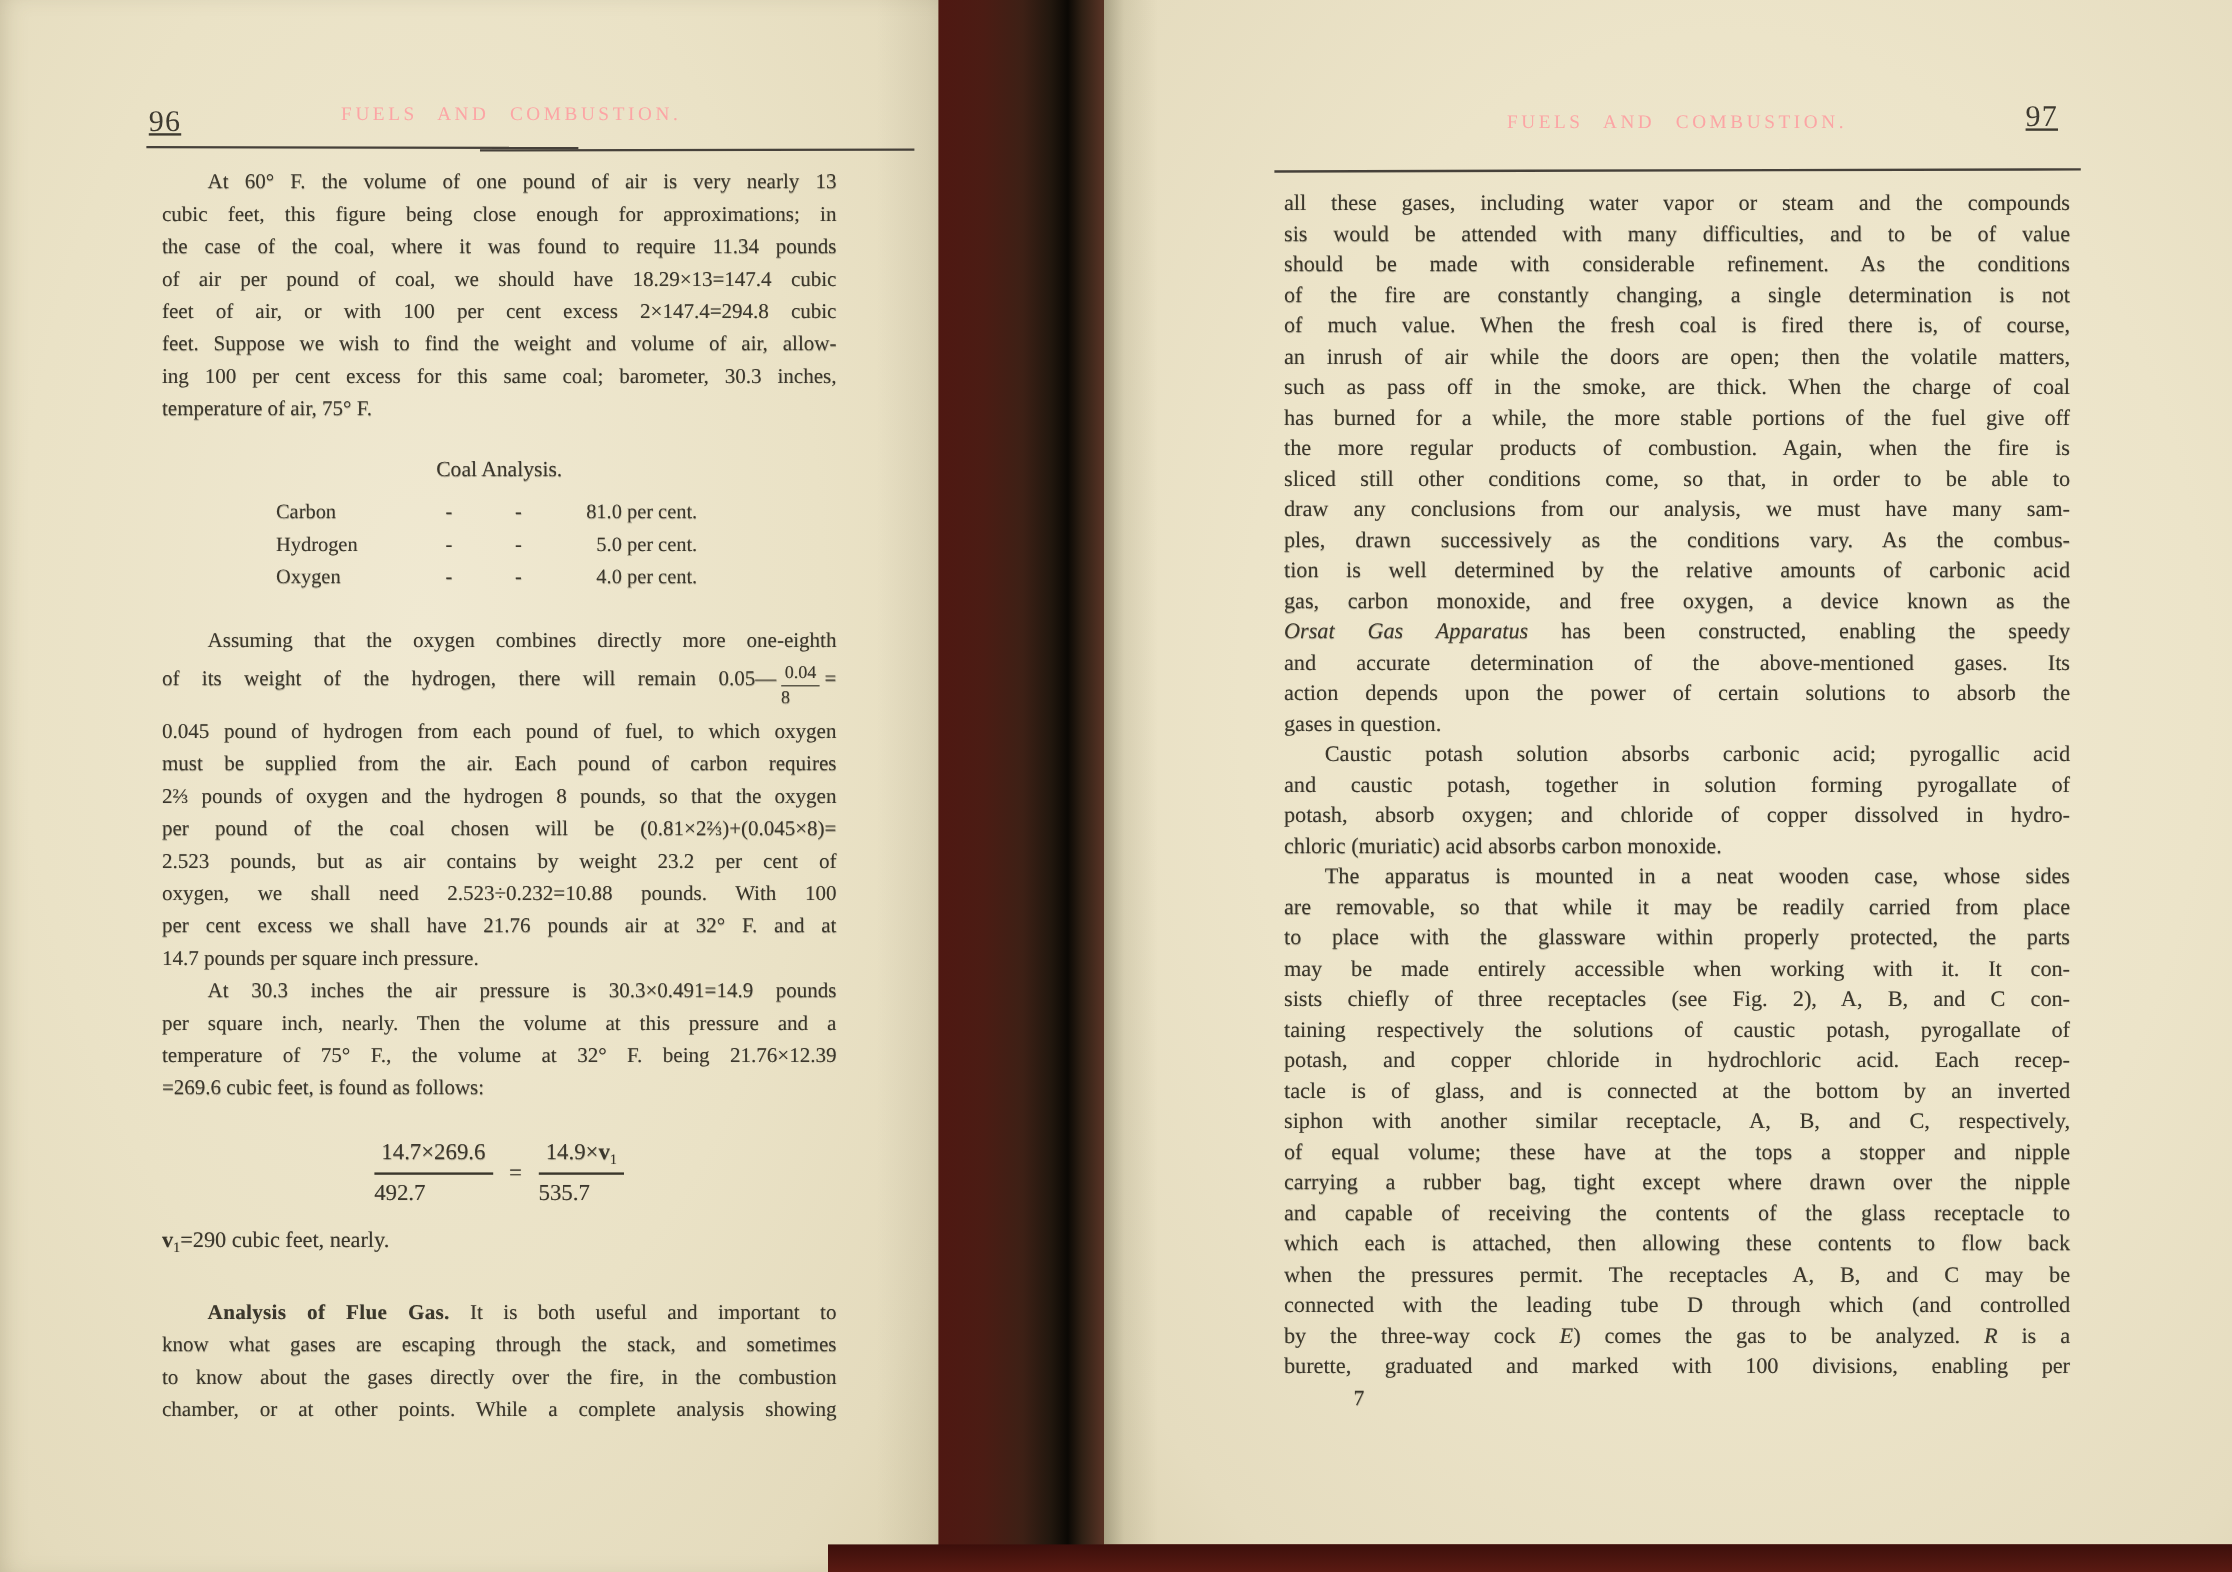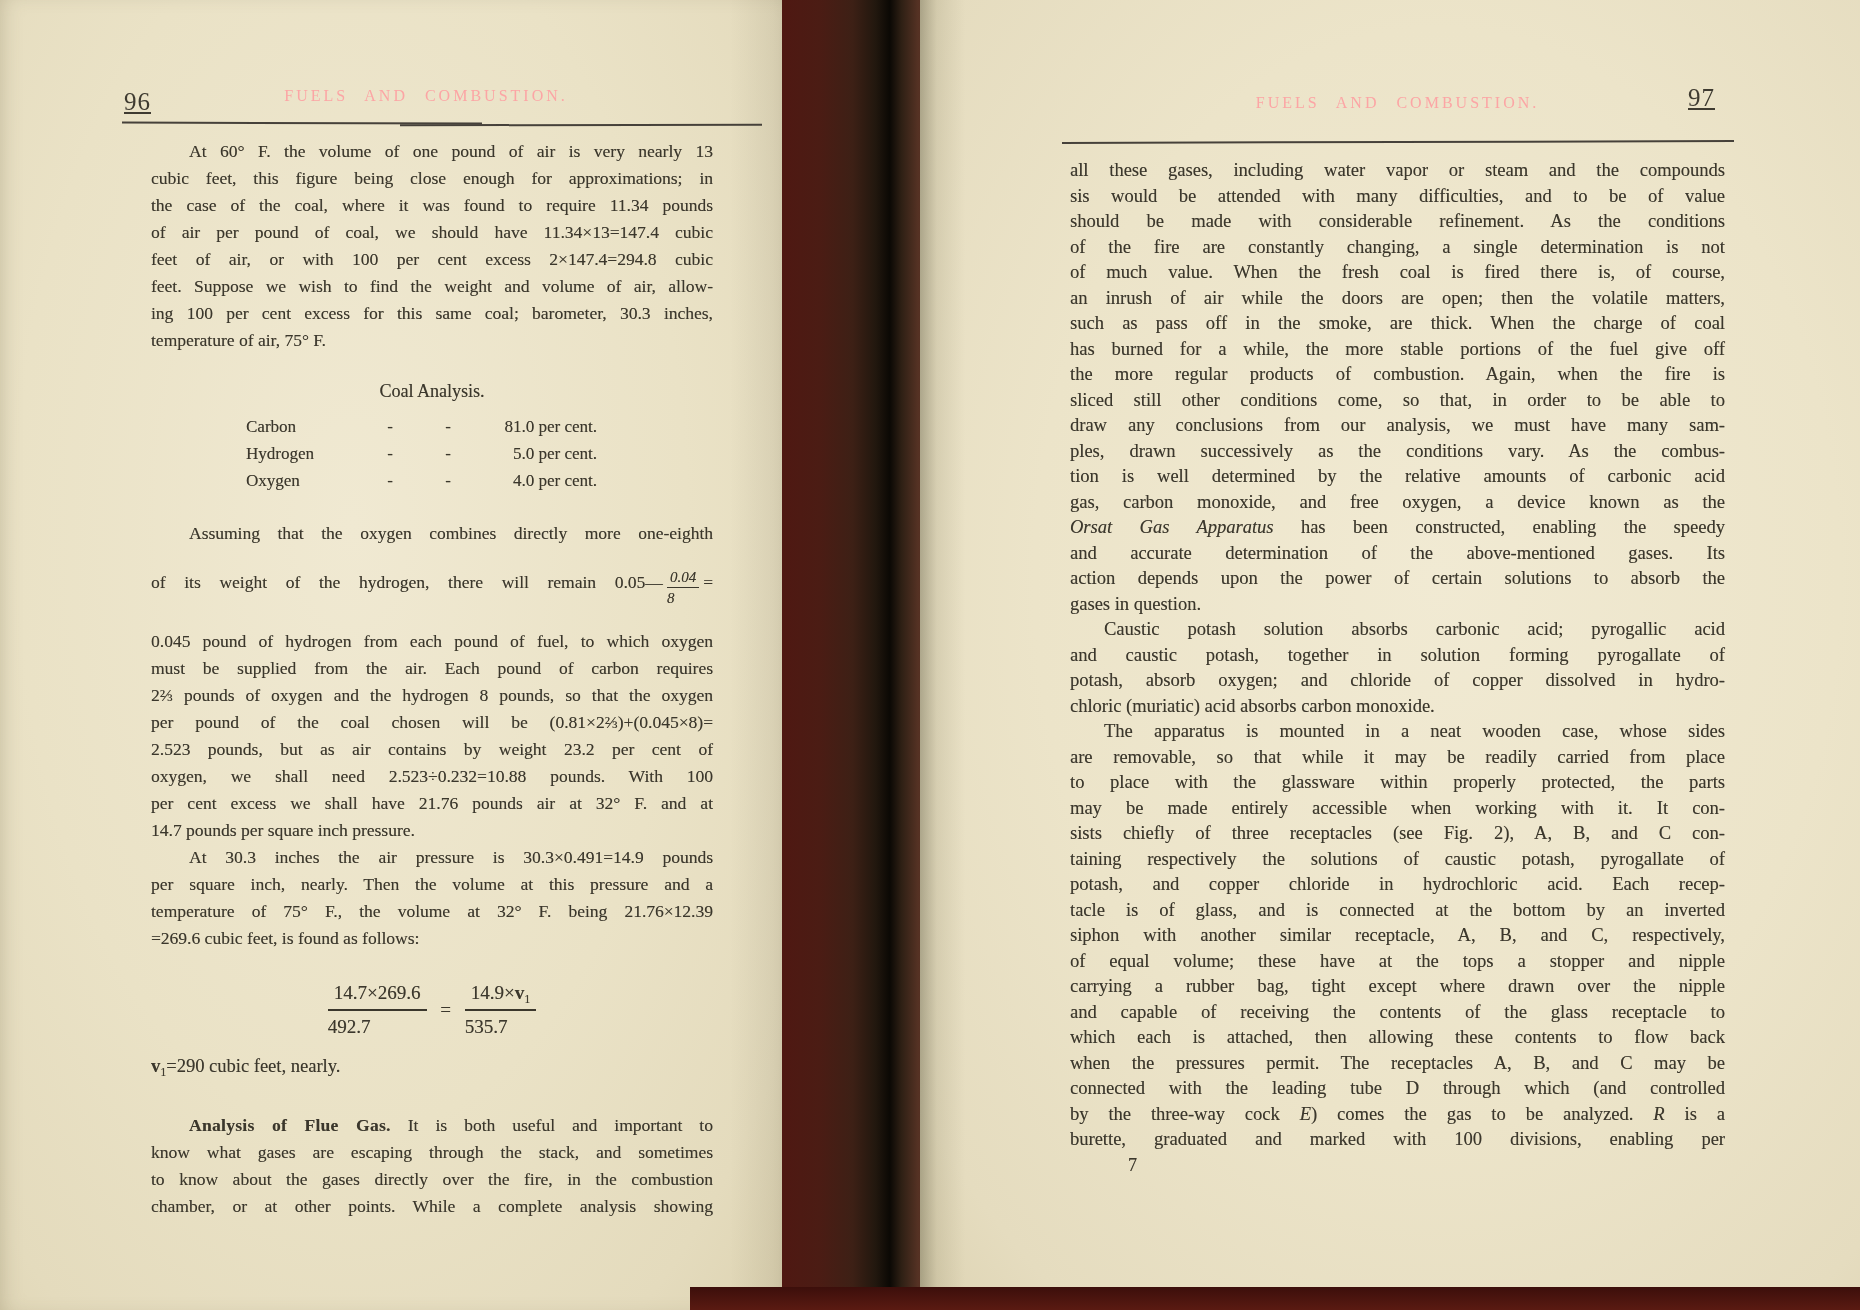--- a/index.html
+++ b/index.html
@@ -25,36 +25,36 @@
   .rule-l2{left:400px;top:124px;width:362px;transform:rotate(-0.1deg);}
   .rule-r{left:1062px;top:141px;width:672px;transform:rotate(-0.15deg);}
   .pagenum{position:absolute;font-size:25px;letter-spacing:1px;color:#3f3b31;text-decoration:underline;}
   .pn-left{left:124px;top:88px;}
   .pn-right{left:1688px;top:84px;text-align:center;}
   .runhead{position:absolute;text-align:center;font-size:16px;letter-spacing:3px;
     word-spacing:10px;color:#fca5a5;}
   .rh-left{left:145px;width:562px;top:87px;}
   .rh-right{left:1070px;width:655px;top:94px;}
   .col{position:absolute;text-shadow:0.2px 0.3px 0.6px rgba(56,50,40,0.45);}
-  .col-left{left:151px;top:138px;width:562px;font-size:17.5px;line-height:27px;}
+  .col-left{left:135px;top:138px;width:562px;font-size:17.5px;line-height:27px;}
   .col-right{left:1070px;top:158px;width:655px;font-size:18.5px;line-height:25.5px;}
   .tline{text-align:justify;text-align-last:justify;}
   .tline.last{text-align-last:left;}
   .col-left .indent{text-indent:38px;}
   .col-right .indent{text-indent:34px;}
   .subhead{text-align:center;margin-top:24px;margin-bottom:8px;font-size:18px;}
   .coal-table{margin-left:95px;font-size:17px;}
   .ct-row{display:flex;}
   .ct-label{width:115px;}
   .ct-dash{width:58px;text-align:center;}
   .ct-value{width:120px;text-align:right;}
   .mt-para{margin-top:26px;}
   .frac-line{margin:5px 0;}
   .frac{display:inline-block;text-align:center;vertical-align:-15px;font-size:15px;
-    line-height:1.2;margin:16px 4px;font-style:italic;}
+    line-height:1.2;margin:0 4px;}
   .frac .fnum{display:block;border-bottom:1.5px solid #3b372c;padding:0 3px 1px;}
   .frac .fden{display:block;padding-top:1px;}
   .equation{text-align:center;margin-top:28px;font-size:19px;}
   .eq-frac{display:inline-block;vertical-align:middle;text-align:left;line-height:1.35;}
   .eq-frac .fnum{display:block;border-bottom:2px solid #3b372c;padding:0 6px 3px;}
   .eq-frac .fden{display:block;padding-top:3px;}
   .eq-sign{display:inline-block;margin:0 9px;vertical-align:middle;}
   .eq-var{font-weight:bold;}
   sub{font-size:12px;vertical-align:-4px;line-height:0;}
   .eq-result{text-align:left;margin-top:14px;font-size:18.5px;}
@@ -81,21 +81,21 @@
   <div class="pagenum pn-right">97</div>
   <div class="runhead rh-right">FUELS AND COMBUSTION.</div>
 
   <div class="col col-left">
 
     <div class="para">
       <div>
           <div class="tline indent">At 60° F. the volume of one pound of air is very nearly 13</div>
           <div class="tline">cubic feet, this figure being close enough for approximations; in</div>
           <div class="tline">the case of the coal, where it was found to require 11.34 pounds</div>
-          <div class="tline">of air per pound of coal, we should have 11.34×13=147.4 cubic</div>
+          <div class="tline">of air per pound of coal, we should have 18.29×13=147.4 cubic</div>
           <div class="tline">feet of air, or with 100 per cent excess 2×147.4=294.8 cubic</div>
           <div class="tline">feet. Suppose we wish to find the weight and volume of air, allow-</div>
           <div class="tline">ing 100 per cent excess for this same coal; barometer, 30.3 inches,</div>
         </div>
       <div class="tline last">temperature of air, 75° F.</div>
     </div>
 
     <div class="subhead">Coal Analysis.</div>
 
     <div class="coal-table">

